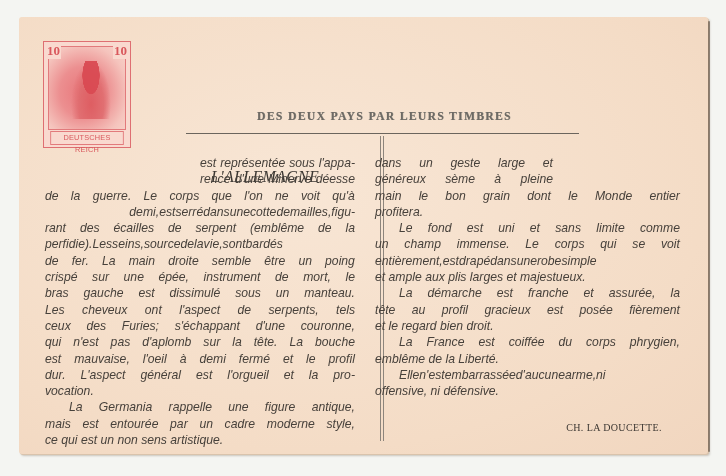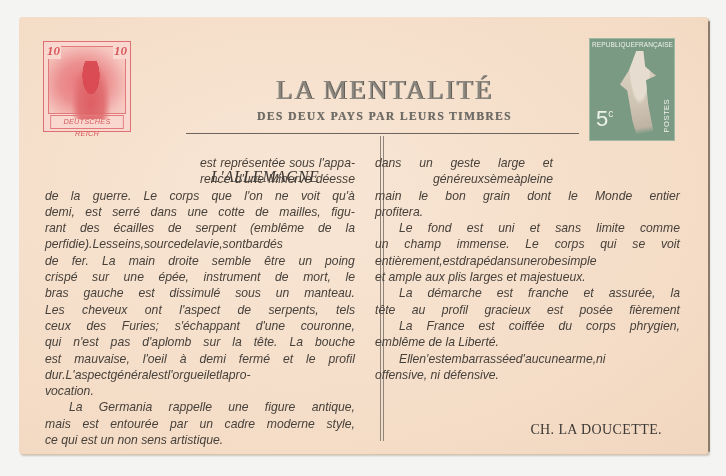--- a/index.html
+++ b/index.html
@@ -15,24 +15,23 @@
     background-image: radial-gradient(ellipse at 40% 40%, #f8e6d5 0%, #f4dcc6 70%, #f1d6bf 100%);
     border-radius:3px;
     box-shadow: 1px 1px 0 #d9c3ac, 2px 2px 2px rgba(80,60,40,0.25);
   }
   .card::after {
     content:""; position:absolute; right:-2px; top:4px; bottom:2px; width:2px;
     background:#6a5a4c; border-radius:1px; opacity:0.7;
   }
   
   .stamp-de {
-    position:absolute; left:24px; top:24px; width:88px; height:91px;
+    position:absolute; left:24px; top:24px; width:88px; height:107px;
     border:1px solid #de6f72; box-sizing:border-box;
     background:#f9d9cf;
-    font-style:italic;
   }
   .stamp-de .inner {
     position:absolute; left:4px; top:4px; right:4px; bottom:17px;
     border:1px solid #e27a7c;
     background: radial-gradient(ellipse at 45% 55%, #e8767a 0%, #ec8f90 40%, #f5c4bd 75%, #f8d6cc 100%);
   }
   .stamp-de .val {
     position:absolute; top:1px; font-size:13px; font-weight:bold; color:#d9585d;
     font-family:"Liberation Serif", serif; background:#f9d9cf; padding:0 1px;
   }
@@ -110,48 +109,38 @@
   .text .ln { display:block; white-space:nowrap; text-align-last:justify; }
   .text .ln.last { text-align-last:left; }
   .text .ln.ind { padding-left:24px; }
   .text-de { left:45px; top:155px; width:310px; }
   .text-de .ln.r { padding-left:140px; }
   .text-de .ln.r2 { padding-left:140px; }
   .text-fr { left:375px; top:155px; width:305px; }
   .text-fr .ln.narrow { width:178px; }
   .sig {
     position:absolute; right:46px; top:405px; font-family:"Liberation Serif", serif;
-    font-size:14px; color:#3d3833; letter-spacing:0.4px;
+    font-size:10px; color:#3d3833; letter-spacing:0.4px;
   }
 </style>
 </head>
 <body>
 
 <div class="card">
 
   <div class="stamp-de" style="left:24px;top:24px;">
     <div class="inner">
       <div class="figure"></div>
     </div>
     <span class="val l">10</span>
     <span class="val r">10</span>
     <div class="reich">DEUTSCHES REICH</div>
   </div>
 
-  <div class="stamp-fr">
-    <div class="top">
-      <span>REPUBLIQUE</span>
-      <span>FRANÇAISE</span>
-    </div>
-    <div class="sower"></div>
-    <div class="val"><span>5</span><sup>c</sup></div>
-    <div class="postes">POSTES</div>
-  </div>
-
-  <div class="title">LA MENTALITÉ</div>
+
   <div class="subtitle">DES DEUX PAYS PAR LEURS TIMBRES</div>
   <div class="rule"></div>
   <div class="divider"></div>
 
   <div class="col-head de">L'ALLEMAGNE</div>
 
   <div class="text text-de" style="left:26px;top:138px;">
     <span class="ln r jl-wrap" style="padding-left: 155px; display: flex; justify-content: space-between;">
         <span>est</span>
         <span>représentée</span>
@@ -169,21 +158,21 @@
         <span>la</span>
         <span>guerre.</span>
         <span>Le</span>
         <span>corps</span>
         <span>que</span>
         <span>l'on</span>
         <span>ne</span>
         <span>voit</span>
         <span>qu'à</span>
       </span>
-    <span class="ln" style="display: flex; justify-content: space-between;">
+    <span class="ln" style="display: flex; justify-content: flex-end;">
         <span>demi,</span>
         <span>est</span>
         <span>serré</span>
         <span>dans</span>
         <span>une</span>
         <span>cotte</span>
         <span>de</span>
         <span>mailles,</span>
         <span>figu-</span>
       </span>
@@ -270,21 +259,21 @@
         <span>est</span>
         <span>mauvaise,</span>
         <span>l'oeil</span>
         <span>à</span>
         <span>demi</span>
         <span>fermé</span>
         <span>et</span>
         <span>le</span>
         <span>profil</span>
       </span>
-    <span class="ln" style="display: flex; ">
+    <span class="ln" style="display: flex; justify-content: space-between;">
         <span>dur.</span>
         <span>L'aspect</span>
         <span>général</span>
         <span>est</span>
         <span>l'orgueil</span>
         <span>et</span>
         <span>la</span>
         <span>pro-</span>
       </span>
     <span class="ln last">vocation.</span>
@@ -310,21 +299,21 @@
   </div>
 
   <div class="text text-fr" style="left:356px;top:138px;">
     <span class="ln narrow" style="display: flex; justify-content: space-between;">
         <span>dans</span>
         <span>un</span>
         <span>geste</span>
         <span>large</span>
         <span>et</span>
       </span>
-    <span class="ln narrow" style="display: flex; justify-content: flex-end;">
+    <span class="ln narrow" style="display: flex; justify-content: space-between;">
         <span>généreux</span>
         <span>sème</span>
         <span>à</span>
         <span>pleine</span>
       </span>
     <span class="ln" style="display: flex; justify-content: space-between;">
         <span>main</span>
         <span>le</span>
         <span>bon</span>
         <span>grain</span>
@@ -375,20 +364,21 @@
       </span>
     <span class="ln" style="display: flex; justify-content: space-between;">
         <span>tête</span>
         <span>au</span>
         <span>profil</span>
         <span>gracieux</span>
         <span>est</span>
         <span>posée</span>
         <span>fièrement</span>
       </span>
+    <span class="ln last">et le regard bien droit.</span>
     <span class="ln ind" style="display: flex; justify-content: space-between;">
         <span>La</span>
         <span>France</span>
         <span>est</span>
         <span>coiffée</span>
         <span>du</span>
         <span>corps</span>
         <span>phrygien,</span>
       </span>
     <span class="ln last">emblême de la Liberté.</span>

